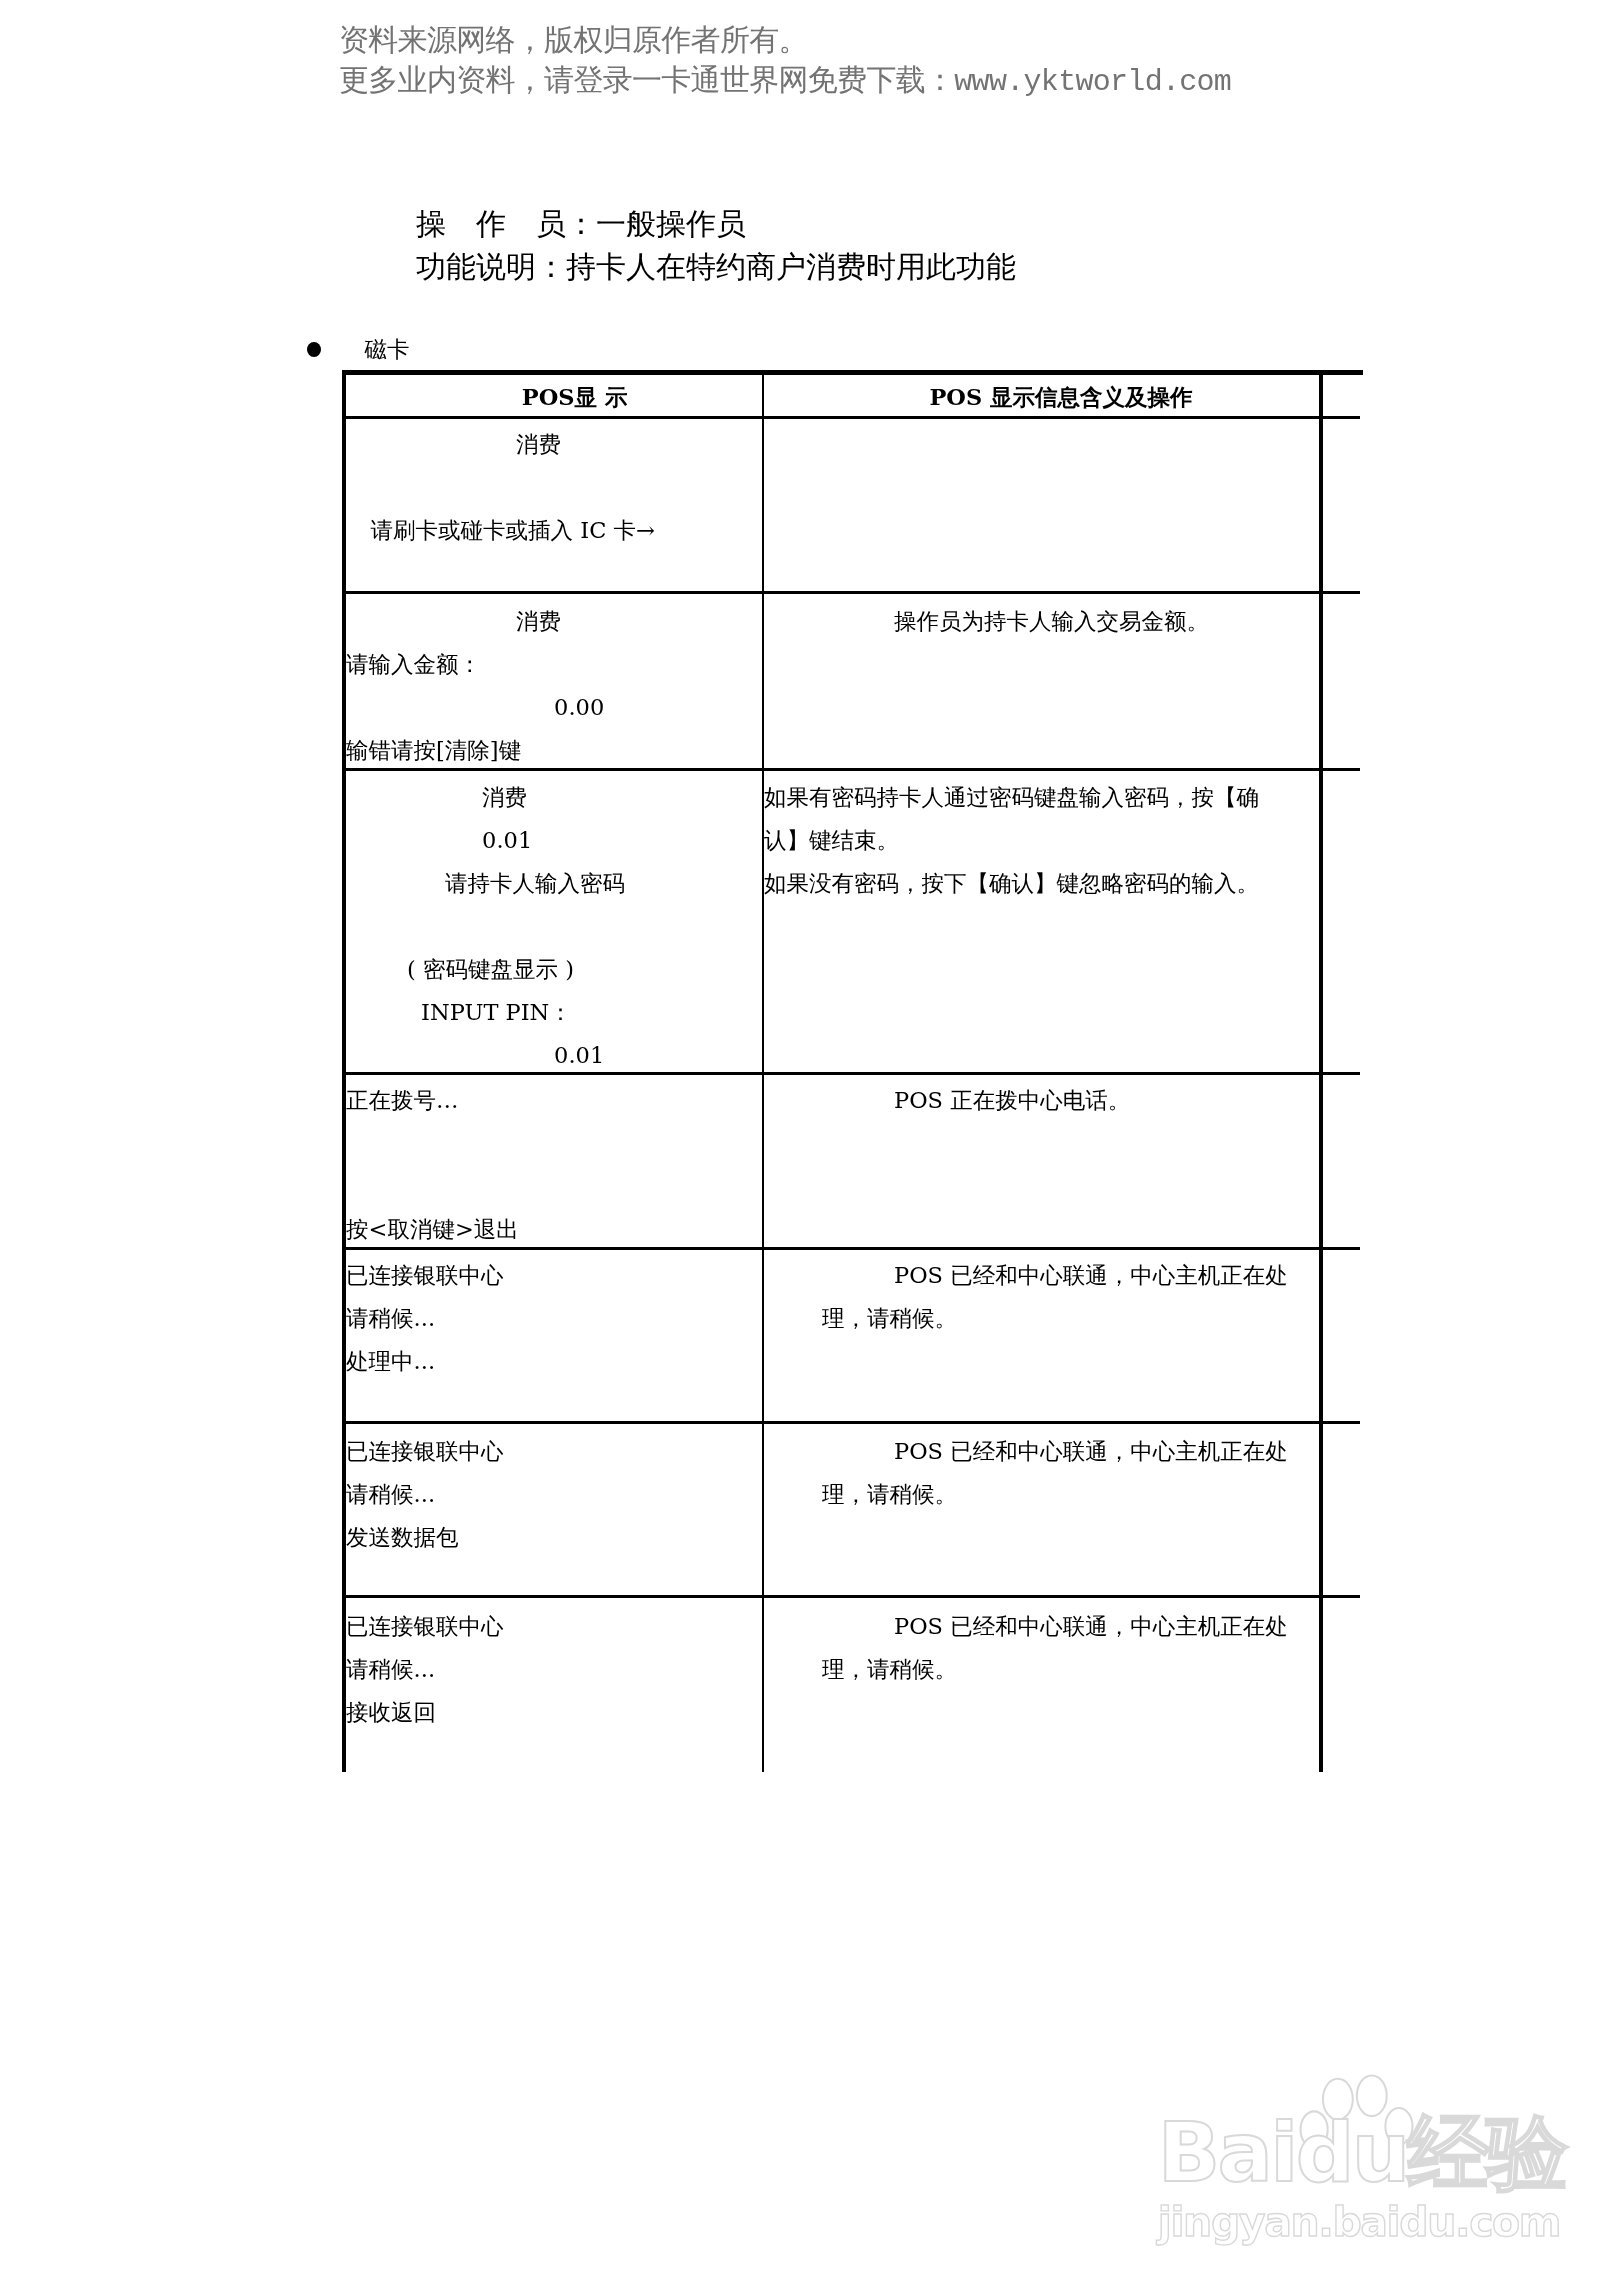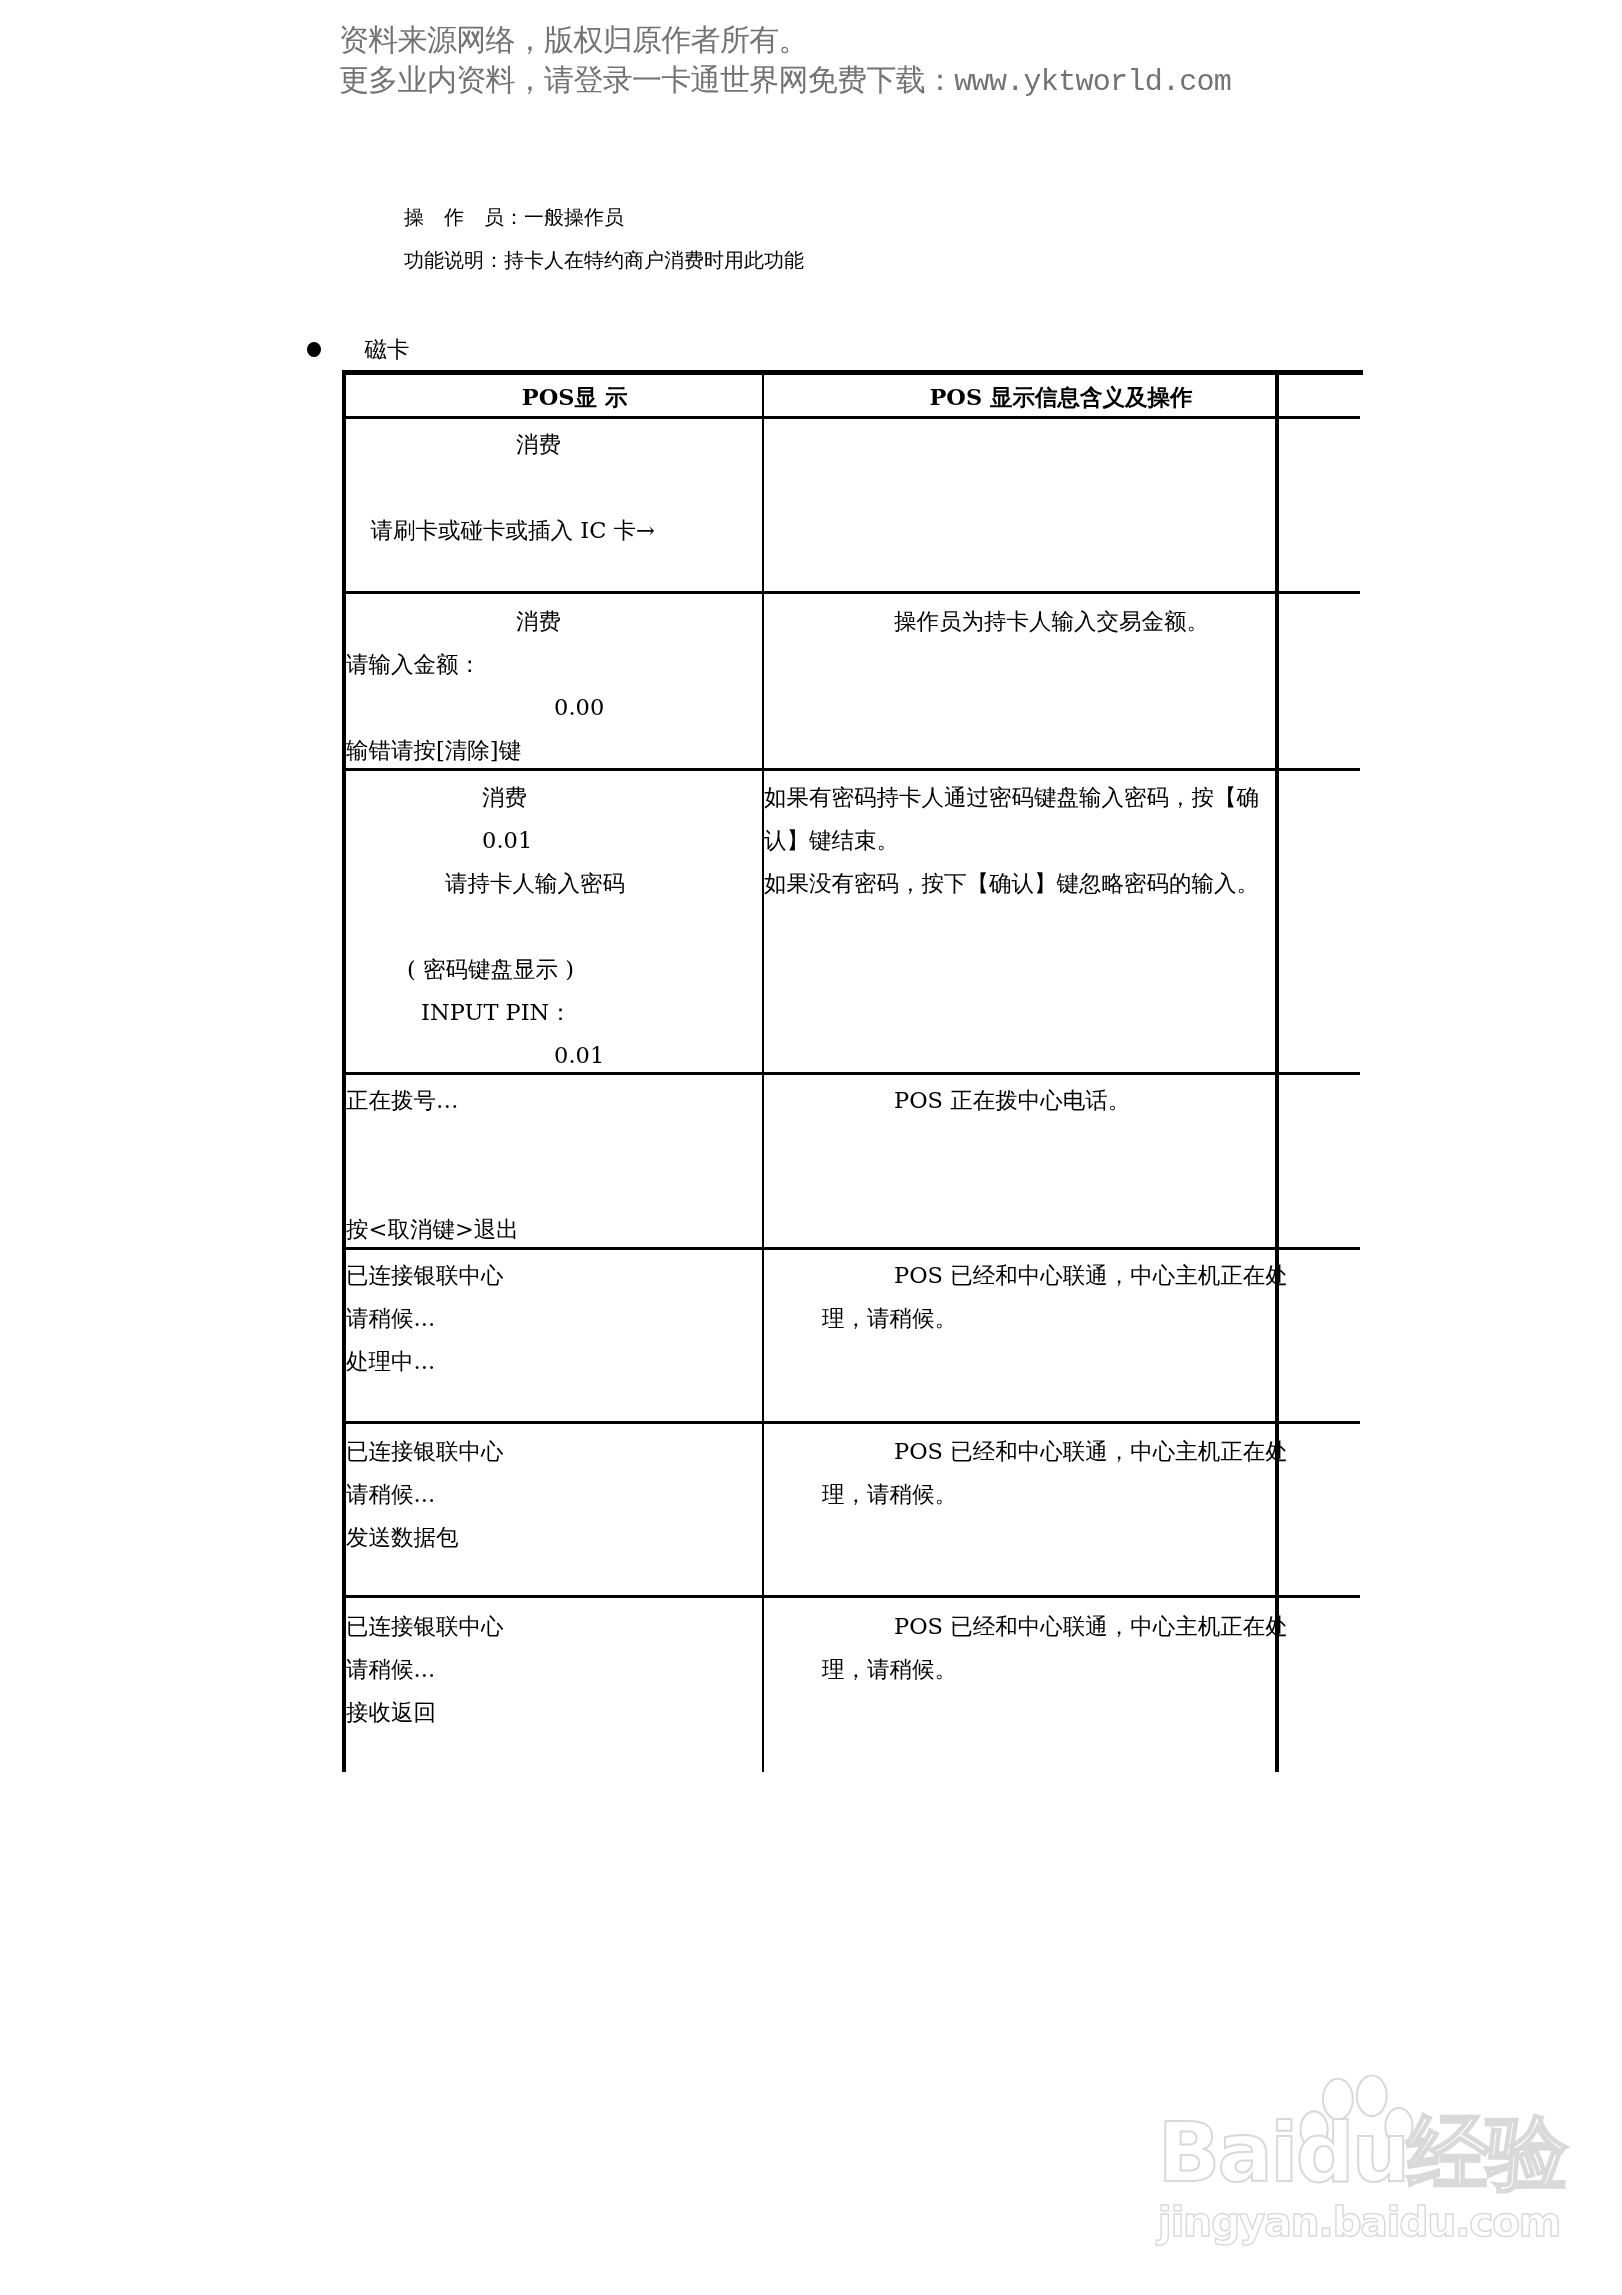--- a/index.html
+++ b/index.html
@@ -1,24 +1,24 @@
 <!DOCTYPE html>
 <html style="font-size:11px"><head>
   <meta charset="utf-8">
   <style>
     html, body { margin: 0; padding: 0; background: #ffffff; }
     body { width: 1623px; height: 2295px; position: relative; overflow: hidden;
            font-family: "DejaVu Serif", "Liberation Serif", serif; color: #000; }
     .notice { position: absolute; left: 339px; color: #737373; font-size: 30px; line-height: 41px;
               font-family: "DejaVu Serif", "Liberation Serif", serif; letter-spacing: -0.7px; white-space: nowrap; }
     .notice .url { font-family: "Liberation Mono", "DejaVu Sans Mono", monospace; }
-    .meta { position: absolute; left: 404px; font-size: 20px; white-space: nowrap; }
+    .meta { position: absolute; left: 416px; font-size: 30px; white-space: nowrap; }
     .bullet-row { position: absolute; left: 307px; top: 334px; font-size: 22.5px; height: 30px; display: flex; align-items: center; }
     .bullet-dot { width: 13.6px; height: 15px; border-radius: 50%; background: #000; display: inline-block; margin-right: 44px; }
-    .table { position: absolute; left: 342px; top: 370px; width: 937px; height: 1402px; }
+    .table { position: absolute; left: 342px; top: 370px; width: 937px; height: 1402px; padding-left: 44px; }
     .border-top { position: absolute; left: 0; top: 0; width: 1021px; height: 4.8px; background: #000; }
     .border-left { position: absolute; left: 0; top: 0; width: 4.1px; height: 1402px; background: #000; }
     .border-right { position: absolute; right: 0; top: 0; width: 4.1px; height: 1402px; background: #000; }
     .col-divider { position: absolute; left: 420px; top: 0; width: 2px; height: 1402px; background: #000; }
     .row-line { position: absolute; left: 0; width: 1018px; height: 3.4px; background: #000; }
     .cell { position: absolute; font-size: 22.5px; line-height: 43px; white-space: nowrap; }
     .line { display: block; height: 43px; }
     .hdr { font-weight: bold; font-size: 22.5px; }
     .wm { position: absolute; left: 1151px; top: 2058px; width: 422px; height: 204px; color: #e8e8e8; }
     .wm-logo { position: absolute; left: 6.8px; top: 41px; font-family: "DejaVu Sans", "Liberation Sans", sans-serif;

